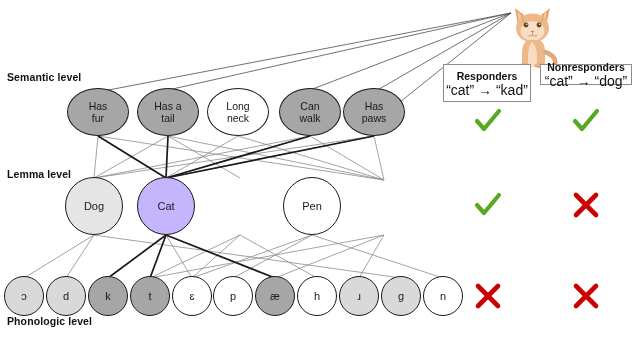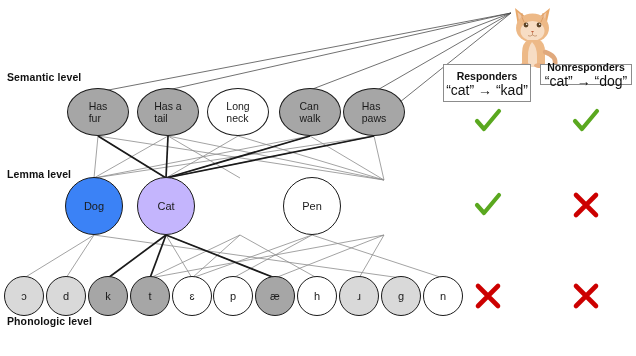--- a/index.html
+++ b/index.html
@@ -37,20 +37,21 @@
   .lbl-lem { left: 7px;  top: 168px; }
   .lbl-pho { left: 7px;  top: 315px; }
 
   .node {
     position: absolute;
     box-sizing: border-box;
     border: 1.6px solid #1a1a1a;
     display: flex;
     align-items: center;
     justify-content: center;
+    text-align: center;
     color: #1a1a1a;
     background: #ffffff;
   }
   .sem-node {
     border-radius: 50%;
     font-size: 10.5px;
     line-height: 12px;
   }
   .lem-node {
     border-radius: 50%;
@@ -190,21 +191,21 @@
         <span>walk</span>
       </span>
     </div>
     <div class="node sem-node" style="left:343px;top:88px;width:62px;height:48px;background:#a6a6a6;">
       <span>
         <span>Has</span><br>
         <span>paws</span>
       </span>
     </div>
 
-    <div class="node lem-node" style="left:65px;top:177px;width:58px;height:58px;background:#3b82f6;">
+    <div class="node lem-node" style="left:65px;top:177px;width:58px;height:58px;background:#e5e5e5;">
       <span>Dog</span>
     </div>
     <div class="node lem-node" style="left:137px;top:177px;width:58px;height:58px;background:#c4b5fd;">
       <span>Cat</span>
     </div>
     <div class="node lem-node" style="left:283px;top:177px;width:58px;height:58px;background:#ffffff;">
       <span>Pen</span>
     </div>
 
     <div class="node pho-node" style="left:4px;top:276px;width:40px;height:40px;background:#d9d9d9;">

